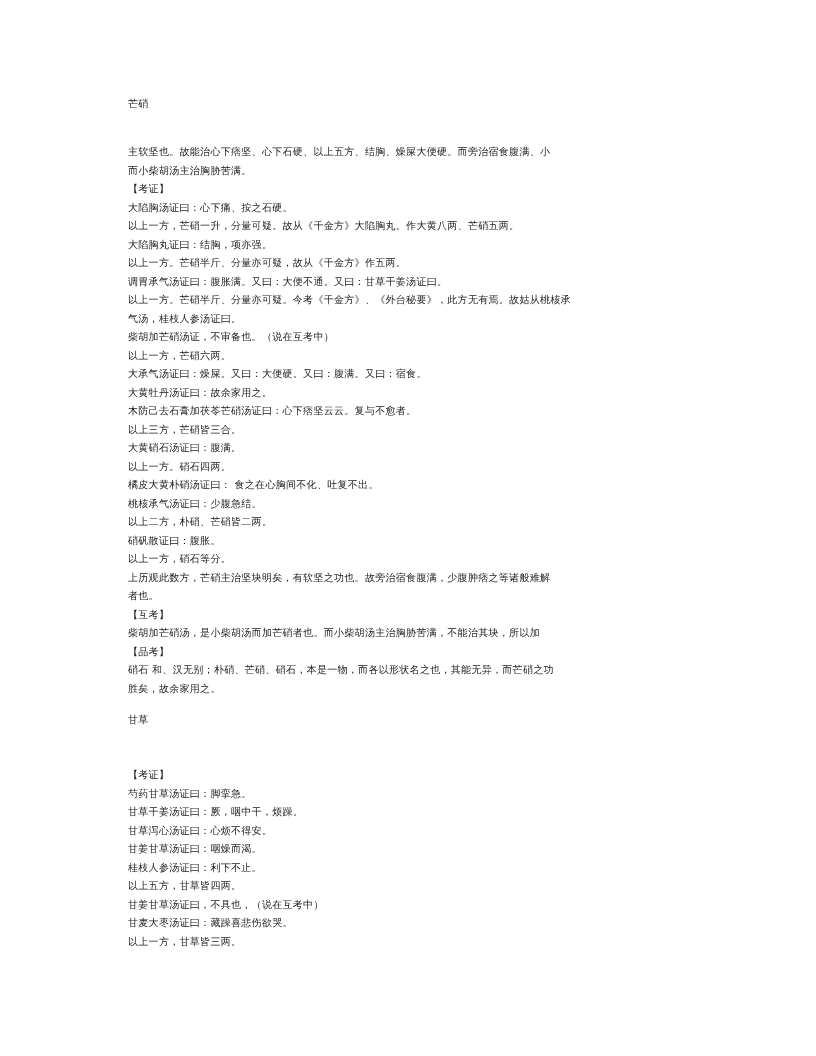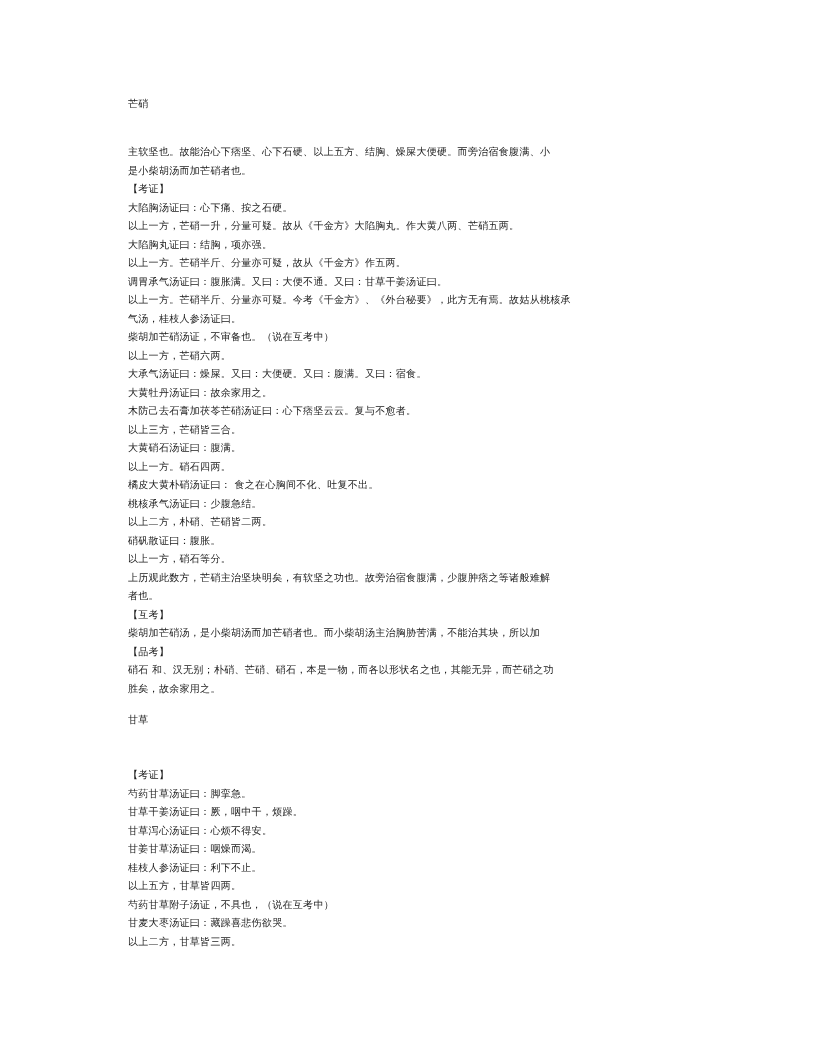--- a/index.html
+++ b/index.html
@@ -8,21 +8,21 @@
   .page { position:absolute; left:120px; top:0; width:590px; }
   .line { position:absolute; left:8px; font-size:10px; line-height:18px; white-space:nowrap; letter-spacing:0.3px; }
 </style>
 </head>
 <body>
 
 <div class="page">
   <div class="line" style="top:95px">芒硝</div>
 
   <div class="line" style="top:143px">主软坚也。故能治心下痞坚、心下石硬、以上五方、结胸、燥屎大便硬。而旁治宿食腹满、小</div>
-  <div class="line" style="top:161.5px">是小柴胡汤而加芒硝者也。</div>
+  <div class="line" style="top:161.5px">而小柴胡汤主治胸胁苦满。</div>
   <div class="line" style="top:180px">【考证】</div>
   <div class="line" style="top:198.5px">大陷胸汤证曰：心下痛、按之石硬。</div>
   <div class="line" style="top:217px">以上一方，芒硝一升，分量可疑。故从《千金方》大陷胸丸。作大黄八两、芒硝五两。</div>
   <div class="line" style="top:235.5px">大陷胸丸证曰：结胸，项亦强。</div>
   <div class="line" style="top:254px">以上一方。芒硝半斤、分量亦可疑，故从《千金方》作五两。</div>
   <div class="line" style="top:272.5px">调胃承气汤证曰：腹胀满。又曰：大便不通。又曰：甘草干姜汤证曰。</div>
   <div class="line" style="top:291px">以上一方。芒硝半斤、分量亦可疑。今考《千金方》、《外台秘要》，此方无有焉。故姑从桃核承</div>
   <div class="line" style="top:309.5px">气汤，桂枝人参汤证曰。</div>
   <div class="line" style="top:328px">柴胡加芒硝汤证，不审备也。（说在互考中）</div>
   <div class="line" style="top:346.5px">以上一方，芒硝六两。</div>
@@ -47,16 +47,16 @@
 
   <div class="line" style="top:711px">甘草</div>
 
   <div class="line" style="top:766px">【考证】</div>
   <div class="line" style="top:784.5px">芍药甘草汤证曰：脚挛急。</div>
   <div class="line" style="top:803px">甘草干姜汤证曰：厥，咽中干，烦躁。</div>
   <div class="line" style="top:821.5px">甘草泻心汤证曰：心烦不得安。</div>
   <div class="line" style="top:840px">甘姜甘草汤证曰：咽燥而渴。</div>
   <div class="line" style="top:858.5px">桂枝人参汤证曰：利下不止。</div>
   <div class="line" style="top:877px">以上五方，甘草皆四两。</div>
-  <div class="line" style="top:895.5px">芍药甘草附子汤证，不具也，（说在互考中）</div>
+  <div class="line" style="top:895.5px">甘姜甘草汤证曰，不具也，（说在互考中）</div>
   <div class="line" style="top:914px">甘麦大枣汤证曰：藏躁喜悲伤欲哭。</div>
-  <div class="line" style="top:932.5px">以上二方，甘草皆三两。</div>
+  <div class="line" style="top:932.5px">以上一方，甘草皆三两。</div>
 </div>
 
 </body></html>

